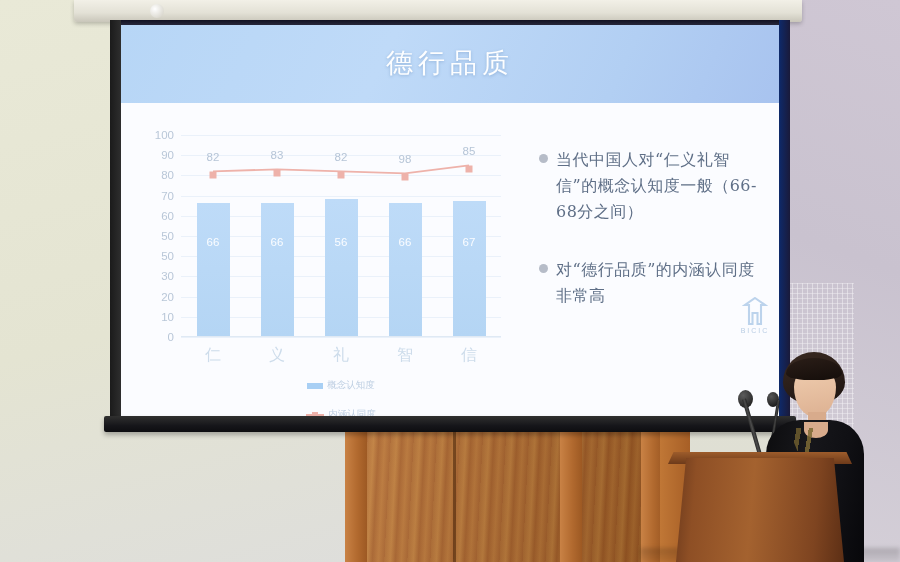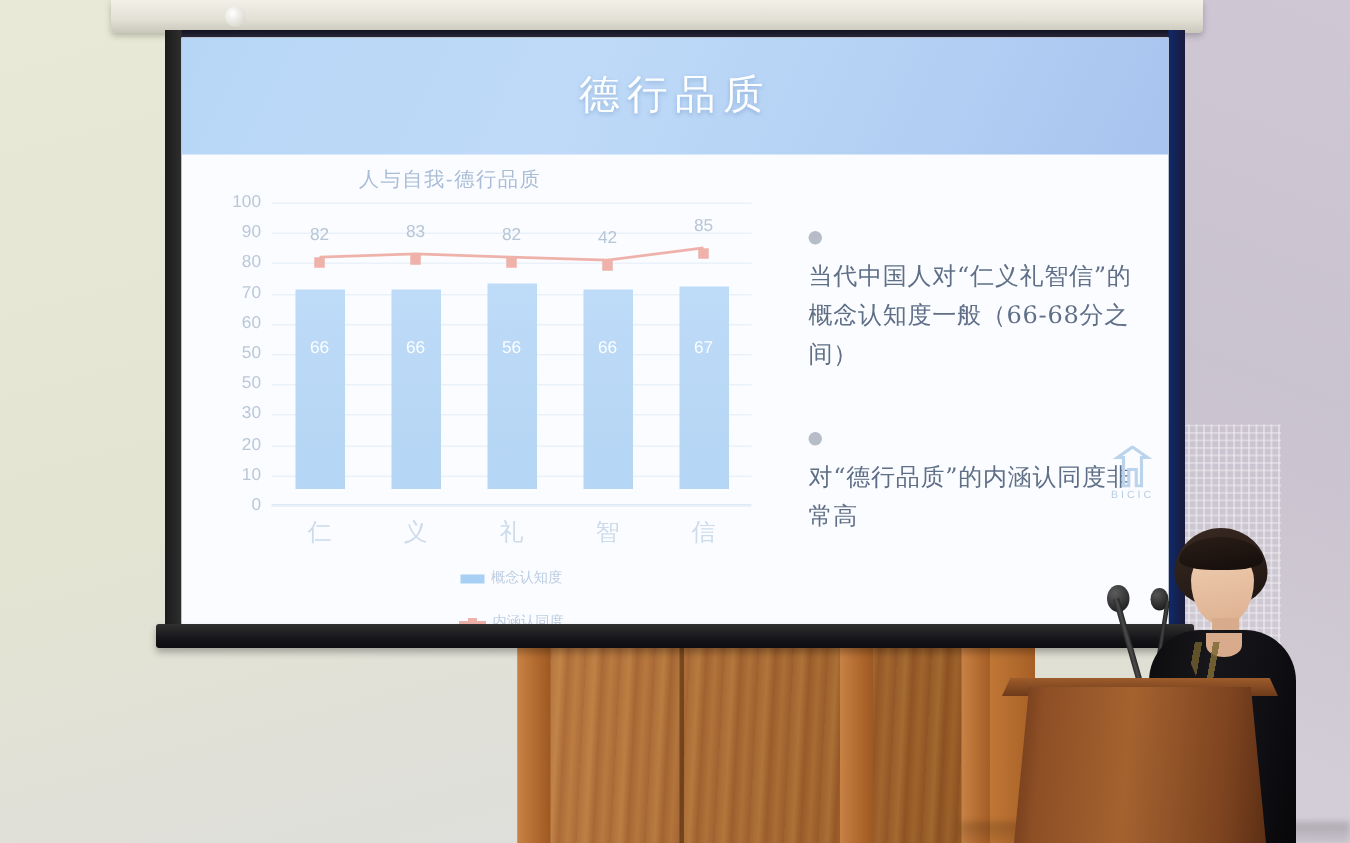--- a/index.html
+++ b/index.html
@@ -123,21 +123,21 @@
   }
   .axis-base{
     position:absolute;left:0;bottom:0;width:100%;height:1px;background:#dfe9f4;
   }
   .ytick{
     position:absolute;right:calc(100% + 7px);
     transform:translateY(-52%);
     font-size:11.5px;color:#b9c7d8;white-space:nowrap;
   }
   .bar{
-    position:absolute;bottom:11px;width:33px;
+    position:absolute;bottom:1px;width:33px;
     background:linear-gradient(180deg,#bedbf8,#b4d5f4);
   }
   .bar-label{
     position:absolute;left:0;width:100%;text-align:center;
     font-size:11.5px;color:#fbfdff;
   }
   .marker{
     position:absolute;width:7px;height:7px;background:#eeb2aa;
     transform:translate(-50%,50%);
   }
@@ -166,21 +166,21 @@
   .swatch-line::after{
     content:"";position:absolute;left:6px;top:0.5px;width:6px;height:6px;background:#eeb2aa;
   }
 
   
   .bullets{
     position:absolute;left:418px;top:122px;width:228px;
     font-family:"DejaVu Serif","Liberation Serif",serif;
   }
   .bullet{
-    display:flex;gap:8px;margin-bottom:32px;flex-direction:column;
+    display:flex;gap:8px;margin-bottom:32px;
   }
   .bullet-dot{
     flex:0 0 auto;width:9px;height:9px;border-radius:50%;
     background:#b6bcc8;margin-top:7px;
   }
   .bullet-text{
     font-size:16px;line-height:1.62;color:#5f6f87;letter-spacing:.5px;
   }
 
   
@@ -304,21 +304,20 @@
   <div class="screen-frame">
     <div class="screen-top-bar"></div>
     <div class="screen-border-left"></div>
     <div class="screen-border-right"></div>
 
     <div class="slide">
       <div class="slide-banner"></div>
       <div class="slide-title">德行品质</div>
 
       <div class="chart-wrap">
-        <div class="chart-title">人与自我-德行品质</div>
         <div class="plot" id="plot">
             <div class="grid-line" style="top: 0px;"></div>
             <div class="ytick" style="top: 0px;">100</div>
             <div class="grid-line" style="top: 20.2px;"></div>
             <div class="ytick" style="top: 20.2px;">90</div>
             <div class="grid-line" style="top: 40.4px;"></div>
             <div class="ytick" style="top: 40.4px;">80</div>
             <div class="grid-line" style="top: 60.6px;"></div>
             <div class="ytick" style="top: 60.6px;">70</div>
             <div class="grid-line" style="top: 80.8px;"></div>
@@ -359,21 +358,21 @@
             <svg width="320" height="202" style="position: absolute; left: 0px; top: 0px;">
               <polyline points="32.0,36.4 96.0,34.3 160.0,36.4 224.0,38.4 288.0,30.3" fill="none" stroke="#eeb2aa" stroke-width="1.8"></polyline>
             </svg>
             <div class="marker" style="left: 32px; bottom: 162.14px; background: rgb(238, 178, 170);"></div>
             <div class="pt-label" style="left: 32px; top: 16.36px;">82</div>
             <div class="marker" style="left: 96px; bottom: 164.16px; background: rgb(238, 178, 170);"></div>
             <div class="pt-label" style="left: 96px; top: 14.34px;">83</div>
             <div class="marker" style="left: 160px; bottom: 162.14px; background: rgb(238, 178, 170);"></div>
             <div class="pt-label" style="left: 160px; top: 16.36px;">82</div>
             <div class="marker" style="left: 224px; bottom: 160.12px; background: rgb(238, 178, 170);"></div>
-            <div class="pt-label" style="left: 224px; top: 18.38px;">42</div>
+            <div class="pt-label" style="left: 224px; top: 18.38px;">98</div>
             <div class="marker" style="left: 288px; bottom: 168.2px; background: rgb(238, 178, 170);"></div>
             <div class="pt-label" style="left: 288px; top: 10.3px;">85</div>
           </div>
         <div class="legend" id="legend">
             <span class="legend-item">
               <span class="swatch-bar"></span>
               <span>概念认知度</span>
             </span>
             <span class="legend-item">
               <span class="swatch-line"></span>

